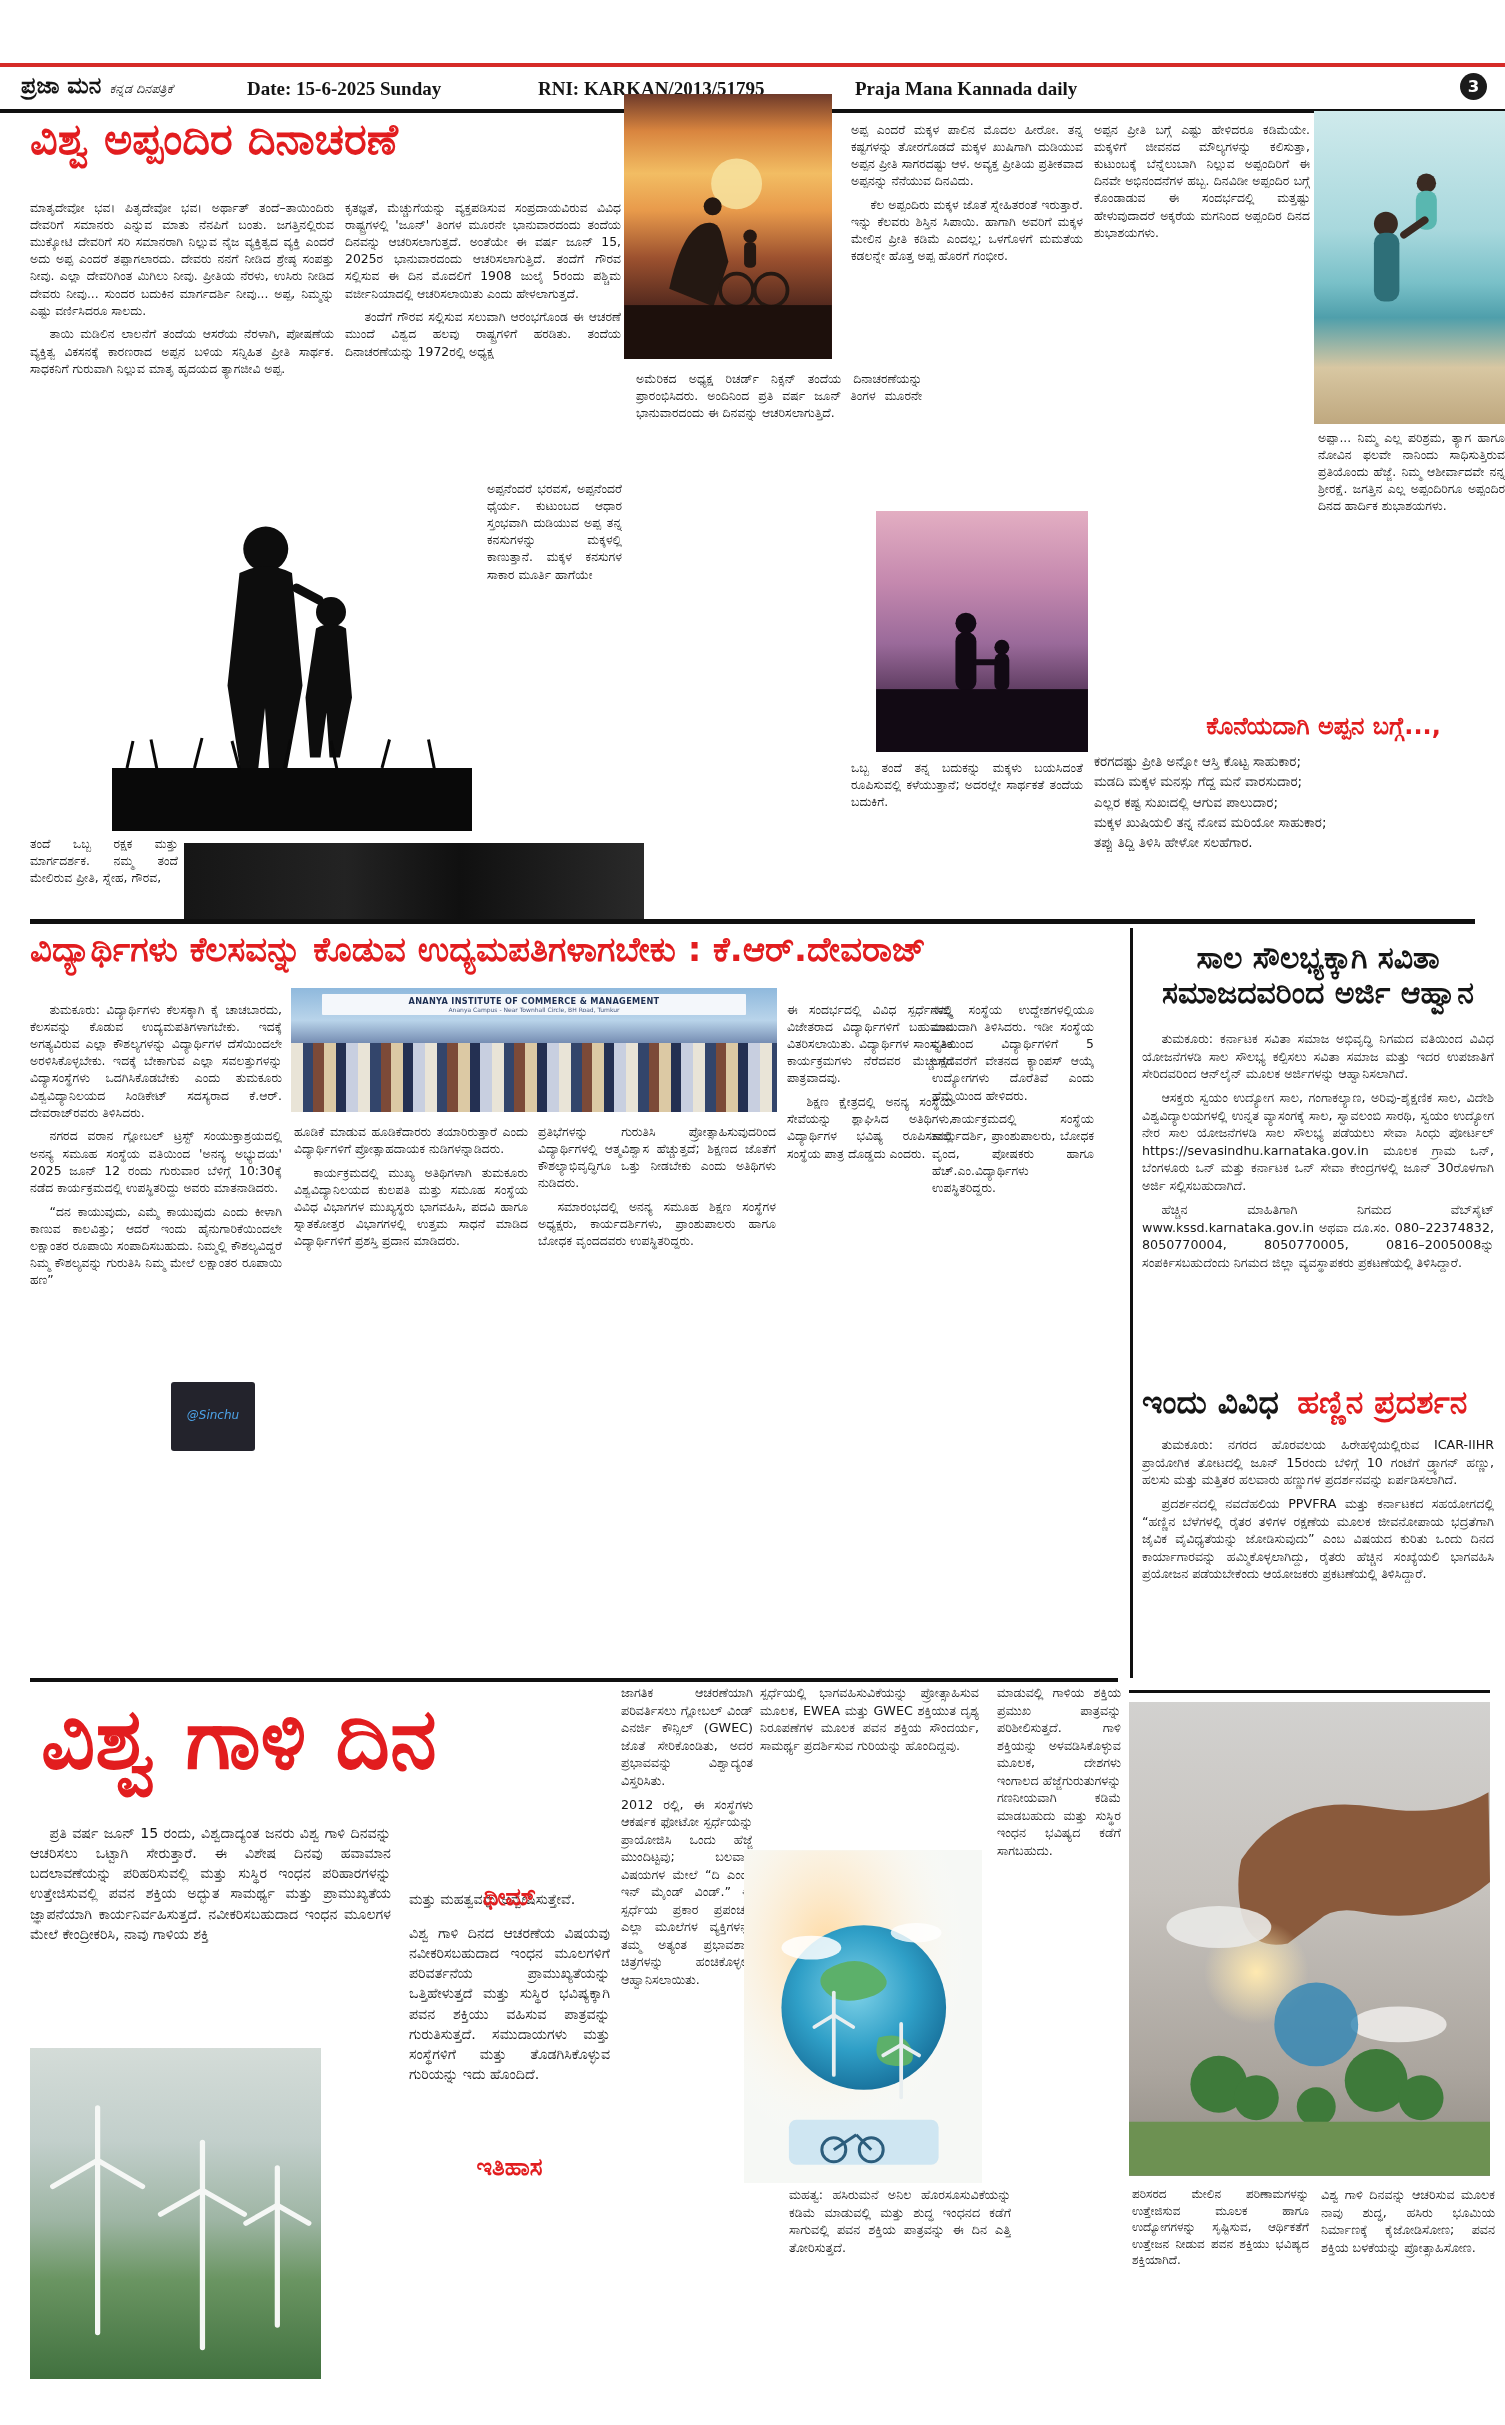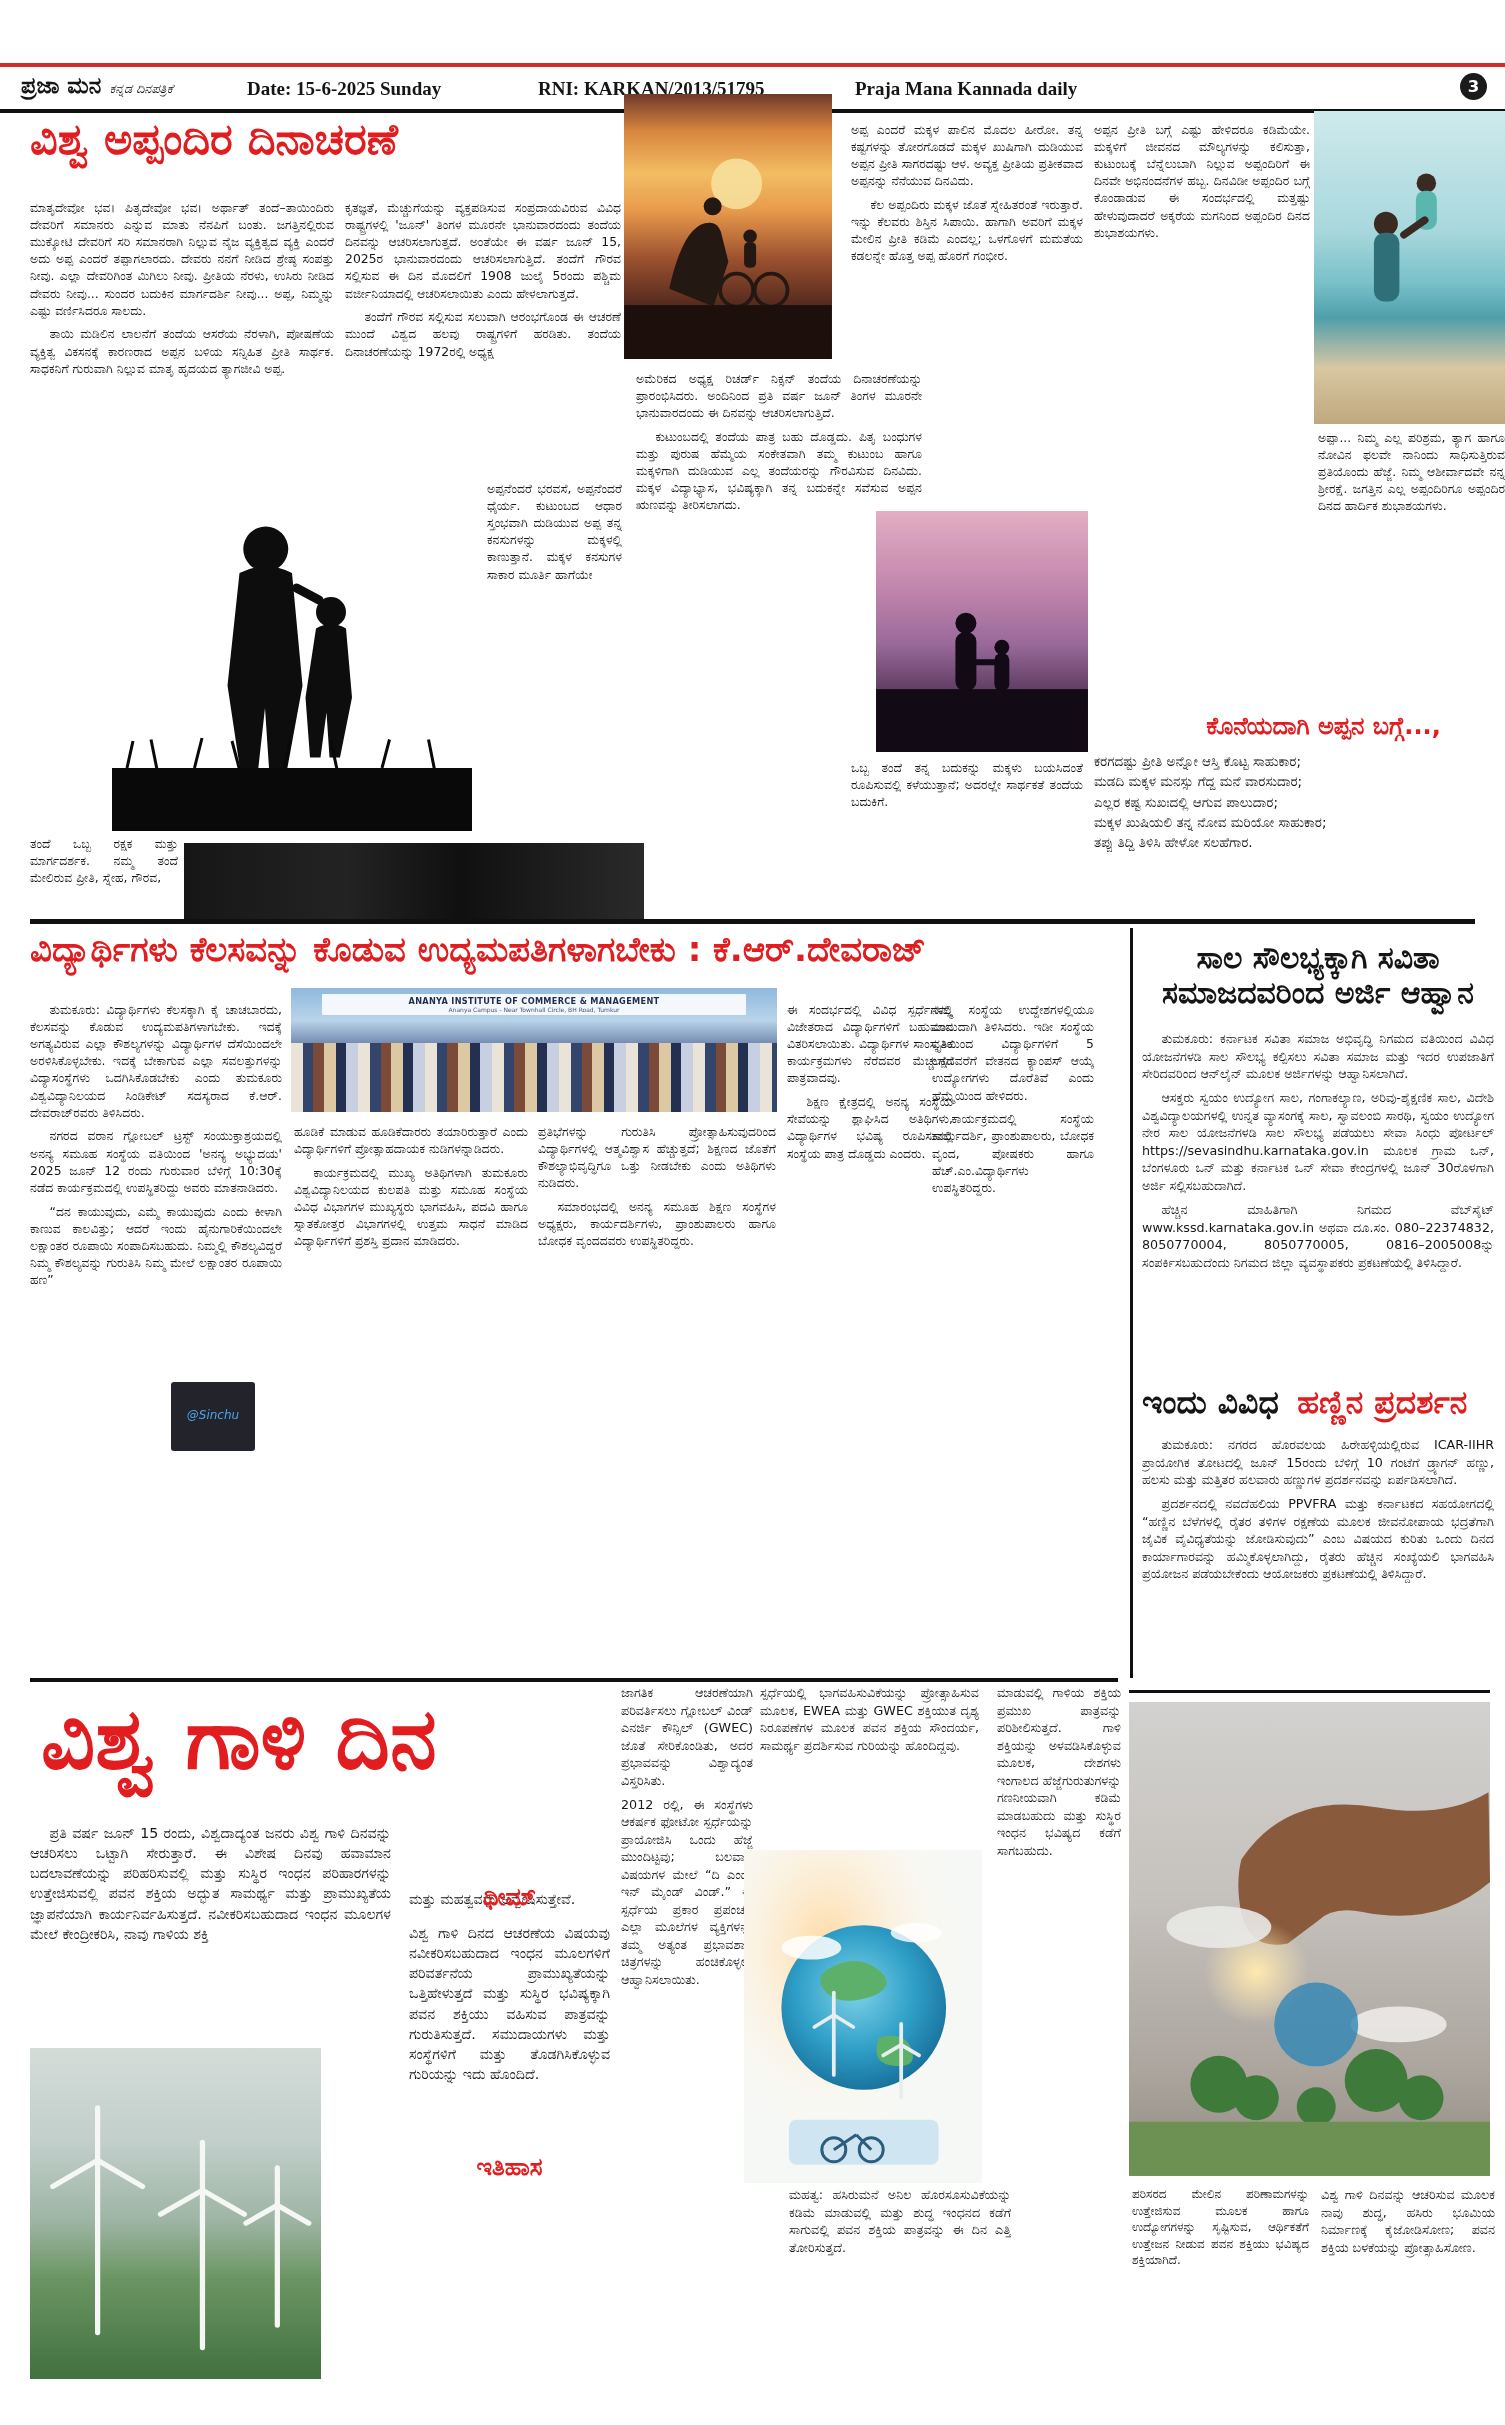--- a/index.html
+++ b/index.html
@@ -102,21 +102,20 @@
     <p>ಕೃತಜ್ಞತೆ, ಮೆಚ್ಚುಗೆಯನ್ನು ವ್ಯಕ್ತಪಡಿಸುವ ಸಂಪ್ರದಾಯವಿರುವ ವಿವಿಧ ರಾಷ್ಟ್ರಗಳಲ್ಲಿ 'ಜೂನ್' ತಿಂಗಳ ಮೂರನೇ ಭಾನುವಾರದಂದು ತಂದೆಯ ದಿನವನ್ನು ಆಚರಿಸಲಾಗುತ್ತದೆ. ಅಂತೆಯೇ ಈ ವರ್ಷ ಜೂನ್ 15, 2025ರ ಭಾನುವಾರದಂದು ಆಚರಿಸಲಾಗುತ್ತಿದೆ. ತಂದೆಗೆ ಗೌರವ ಸಲ್ಲಿಸುವ ಈ ದಿನ ಮೊದಲಿಗೆ 1908 ಜುಲೈ 5ರಂದು ಪಶ್ಚಿಮ ವರ್ಜೀನಿಯಾದಲ್ಲಿ ಆಚರಿಸಲಾಯಿತು ಎಂದು ಹೇಳಲಾಗುತ್ತದೆ.</p>
     <p class="ind">ತಂದೆಗೆ ಗೌರವ ಸಲ್ಲಿಸುವ ಸಲುವಾಗಿ ಆರಂಭಗೊಂಡ ಈ ಆಚರಣೆ ಮುಂದೆ ವಿಶ್ವದ ಹಲವು ರಾಷ್ಟ್ರಗಳಿಗೆ ಹರಡಿತು. ತಂದೆಯ ದಿನಾಚರಣೆಯನ್ನು 1972ರಲ್ಲಿ ಅಧ್ಯಕ್ಷ</p>
   </div>
 
   <div class="abs txt" style="left:487px;top:480px;width:135px;height:351px;">
     <p>ಅಪ್ಪನೆಂದರೆ ಭರವಸೆ, ಅಪ್ಪನೆಂದರೆ ಧೈರ್ಯ. ಕುಟುಂಬದ ಆಧಾರ ಸ್ತಂಭವಾಗಿ ದುಡಿಯುವ ಅಪ್ಪ ತನ್ನ ಕನಸುಗಳನ್ನು ಮಕ್ಕಳಲ್ಲಿ ಕಾಣುತ್ತಾನೆ. ಮಕ್ಕಳ ಕನಸುಗಳ ಸಾಕಾರ ಮೂರ್ತಿ ಹಾಗೆಯೇ</p>
   </div>
 
   <div class="abs txt" style="left:636px;top:370px;width:286px;height:547px;">
     <p>ಅಮೆರಿಕದ ಅಧ್ಯಕ್ಷ ರಿಚರ್ಡ್ ನಿಕ್ಸನ್ ತಂದೆಯ ದಿನಾಚರಣೆಯನ್ನು ಪ್ರಾರಂಭಿಸಿದರು. ಅಂದಿನಿಂದ ಪ್ರತಿ ವರ್ಷ ಜೂನ್ ತಿಂಗಳ ಮೂರನೇ ಭಾನುವಾರದಂದು ಈ ದಿನವನ್ನು ಆಚರಿಸಲಾಗುತ್ತಿದೆ.</p>
-    <p class="ind">ಕುಟುಂಬದಲ್ಲಿ ತಂದೆಯ ಪಾತ್ರ ಬಹು ದೊಡ್ಡದು. ಪಿತೃ ಬಂಧುಗಳ ಮತ್ತು ಪುರುಷ ಹೆಮ್ಮೆಯ ಸಂಕೇತವಾಗಿ ತಮ್ಮ ಕುಟುಂಬ ಹಾಗೂ ಮಕ್ಕಳಿಗಾಗಿ ದುಡಿಯುವ ಎಲ್ಲ ತಂದೆಯರನ್ನು ಗೌರವಿಸುವ ದಿನವಿದು. ಮಕ್ಕಳ ವಿದ್ಯಾಭ್ಯಾಸ, ಭವಿಷ್ಯಕ್ಕಾಗಿ ತನ್ನ ಬದುಕನ್ನೇ ಸವೆಸುವ ಅಪ್ಪನ ಋಣವನ್ನು ತೀರಿಸಲಾಗದು.</p>
   </div>
 
   <div class="abs txt" style="left:851px;top:121px;width:232px;height:384px;">
     <p>ಅಪ್ಪ ಎಂದರೆ ಮಕ್ಕಳ ಪಾಲಿನ ಮೊದಲ ಹೀರೋ. ತನ್ನ ಕಷ್ಟಗಳನ್ನು ತೋರಗೊಡದೆ ಮಕ್ಕಳ ಖುಷಿಗಾಗಿ ದುಡಿಯುವ ಅಪ್ಪನ ಪ್ರೀತಿ ಸಾಗರದಷ್ಟು ಆಳ. ಅವ್ಯಕ್ತ ಪ್ರೀತಿಯ ಪ್ರತೀಕವಾದ ಅಪ್ಪನನ್ನು ನೆನೆಯುವ ದಿನವಿದು.</p>
     <p class="ind">ಕೆಲ ಅಪ್ಪಂದಿರು ಮಕ್ಕಳ ಜೊತೆ ಸ್ನೇಹಿತರಂತೆ ಇರುತ್ತಾರೆ. ಇನ್ನು ಕೆಲವರು ಶಿಸ್ತಿನ ಸಿಪಾಯಿ. ಹಾಗಾಗಿ ಅವರಿಗೆ ಮಕ್ಕಳ ಮೇಲಿನ ಪ್ರೀತಿ ಕಡಿಮೆ ಎಂದಲ್ಲ; ಒಳಗೊಳಗೆ ಮಮತೆಯ ಕಡಲನ್ನೇ ಹೊತ್ತ ಅಪ್ಪ ಹೊರಗೆ ಗಂಭೀರ.</p>
   </div>
 
   <div class="abs photo" style="left:876px;top:511px;width:212px;height:241px;background:linear-gradient(180deg,#e3aec2 0%,#c488ae 30%,#9a6a9a 55%,#5b3a5e 76%,#241526 100%);">
     <svg width="212" height="241" viewBox="0 0 283 322">
       <circle cx="120" cy="150" r="14" fill="#120a14"></circle>

